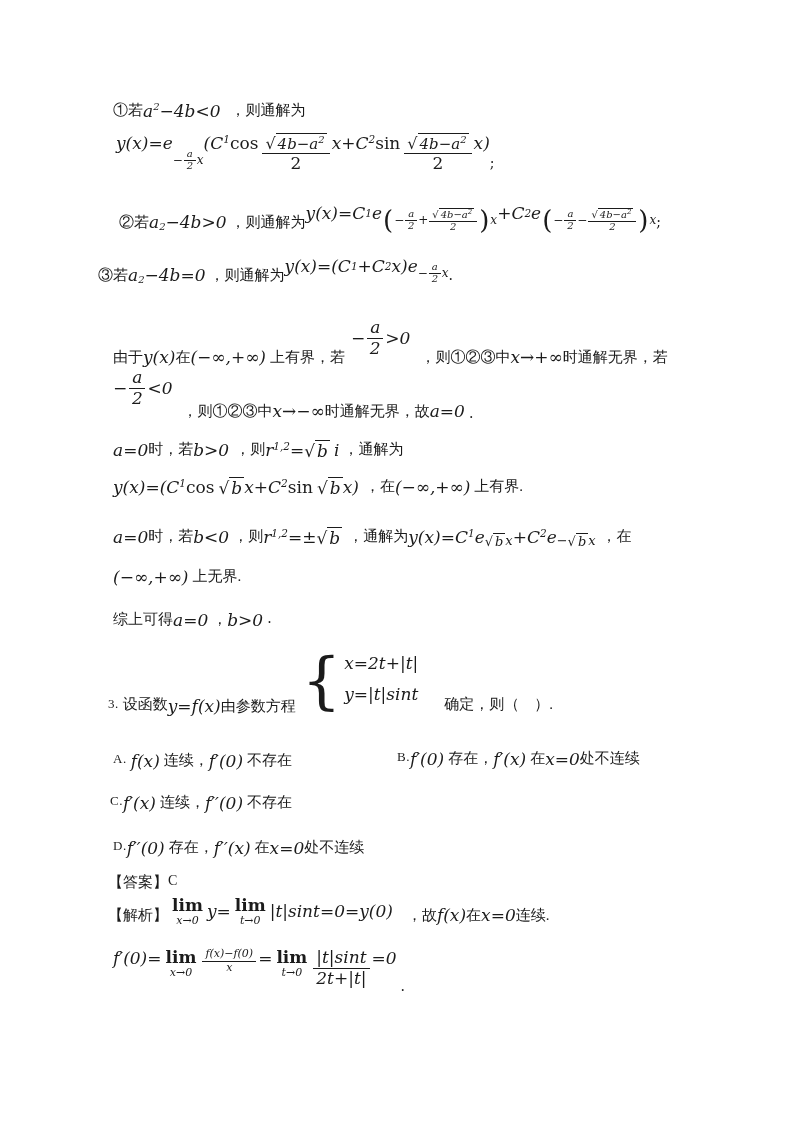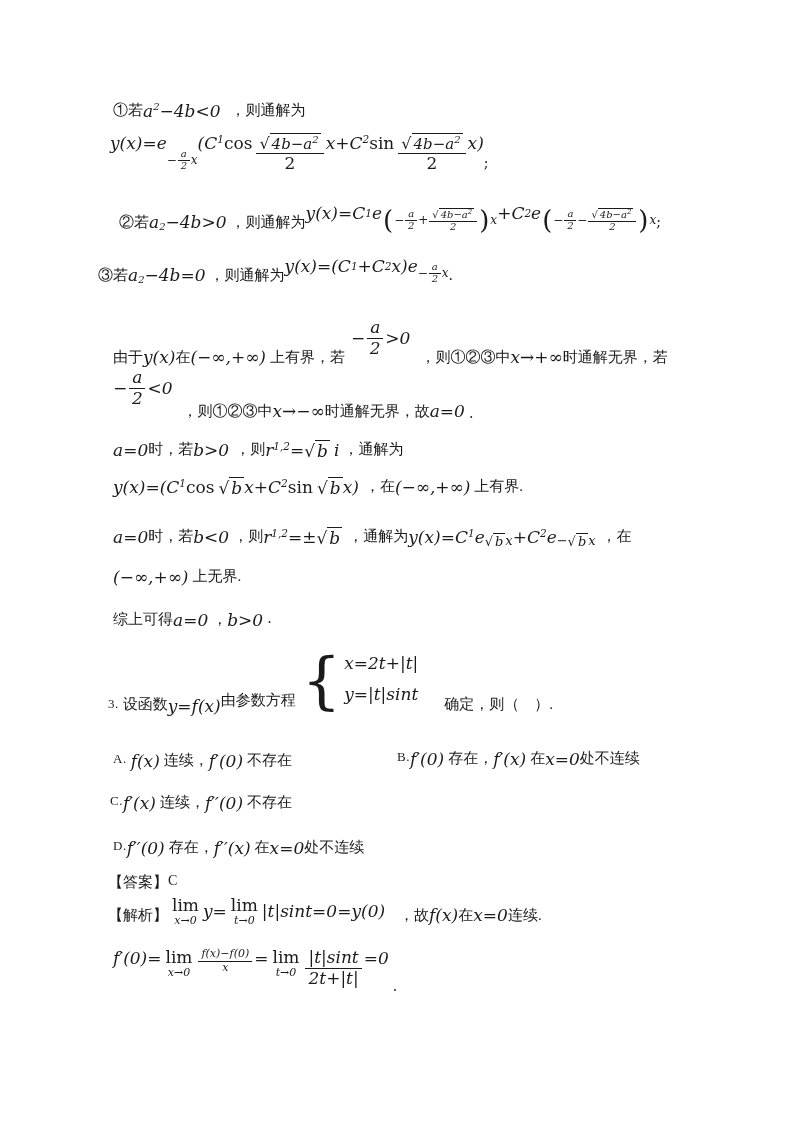--- a/index.html
+++ b/index.html
@@ -25,21 +25,21 @@
   .sqrt { display: inline-flex; align-items: flex-end; }
   .rad { font-style: normal; font-family: "DejaVu Serif", serif; }
   .rc { border-top: 1.2px solid #1b1b1b; padding: 0 2px; display: inline-block; }
   .esub { display: inline-flex; align-items: center; font-size: 12px; vertical-align: -9px; position: relative; top: 7px; font-family:"DejaVu Serif",serif; font-style: italic; }
   .esub .frac { font-size: 10px; line-height: 1.05; margin: 0 1px; }
   .esub .sqrt { font-size: 10px; }
   .esub .sup { font-size: 7px; vertical-align: 4px; }
   .esub2 { display: inline-flex; align-items: center; font-size: 13px; position: relative; top: 3px; font-family:"DejaVu Serif",serif; font-style: italic; }
   .bigp { font-style: normal; font-size: 26px; font-weight: 300; line-height: 1; margin: 0 1px; }
   .lim { display: inline-flex; flex-direction: column; align-items: center; line-height: 1.1; margin: 0 4px; }
-  .lim .w { font-style: normal; font-family: "DejaVu Serif", serif; font-size: 17px; }
+  .lim .w { font-style: normal; font-family: "DejaVu Serif", serif; font-size: 17px; font-weight: bold; }
   .lim .u { font-size: 11px; }
   .cases { display: inline-flex; align-items: center; margin: 0 6px; }
   .case-brace { font-style: normal; font-family: "DejaVu Serif", serif; font-size: 62px; font-weight: 200; line-height: .85; margin-bottom: 6px; }
   .case-rows { display: inline-flex; flex-direction: column; gap: 11px; margin-left: 3px; margin-bottom: 12px; }
   .gap6 { margin-left: 6px; } .gap10 { margin-left: 10px; } .gap4 { margin-left: 4px; }
   .low { align-self: flex-end; margin-bottom: 3px; }
 </style>
 </head>
 <body>
 
@@ -47,21 +47,21 @@
 
   <div class="line" style="left:113px;top:101px;">
     <span class="cn">①若</span>
       <span class="m">a</span>
       <span class="sup">2</span>
       <span class="m">−4b&lt;0</span>
       <span class="cn gap10">，</span>
       <span class="cn">则通解为</span>
   </div>
 
-  <div class="line" style="left:110px;top:133px;">
+  <div class="line" style="left:116px;top:133px;">
     <span class="m">y(x)=e</span>
       <span class="esub">
         <span>−</span>
         <span class="frac">
           <span class="num">a</span>
           <span class="den">2</span>
         </span>
         <span>x</span>
       </span>
       <span class="m">(C</span>
@@ -294,21 +294,21 @@
       <span class="m">a=0</span>
       <span class="cn gap4">，</span>
       <span class="m">b&gt;0</span>
       <span class="m rm gap4" style="font-size:14px">.</span>
   </div>
 
   <div class="line bot" style="left:108px;top:653px;">
     <span class="lbl" style="margin-bottom:4px">3.</span>
       <span class="cn gap4" style="margin-bottom:2px">设函数</span>
       <span class="m" style="margin-bottom:0">y=f(x)</span>
-      <span class="cn" style="margin-bottom:6px">由参数方程</span>
+      <span class="cn" style="margin-bottom:0">由参数方程</span>
     <span class="cases">
         <span class="case-brace">{</span>
         <span class="case-rows">
           <span class="m">x=2t+|t|</span>
           <span class="m">y=|t|sint</span>
         </span>
       </span>
     <span class="cn" style="margin-bottom:2px;margin-left:20px">确定，则（　）.</span>
   </div>
 

